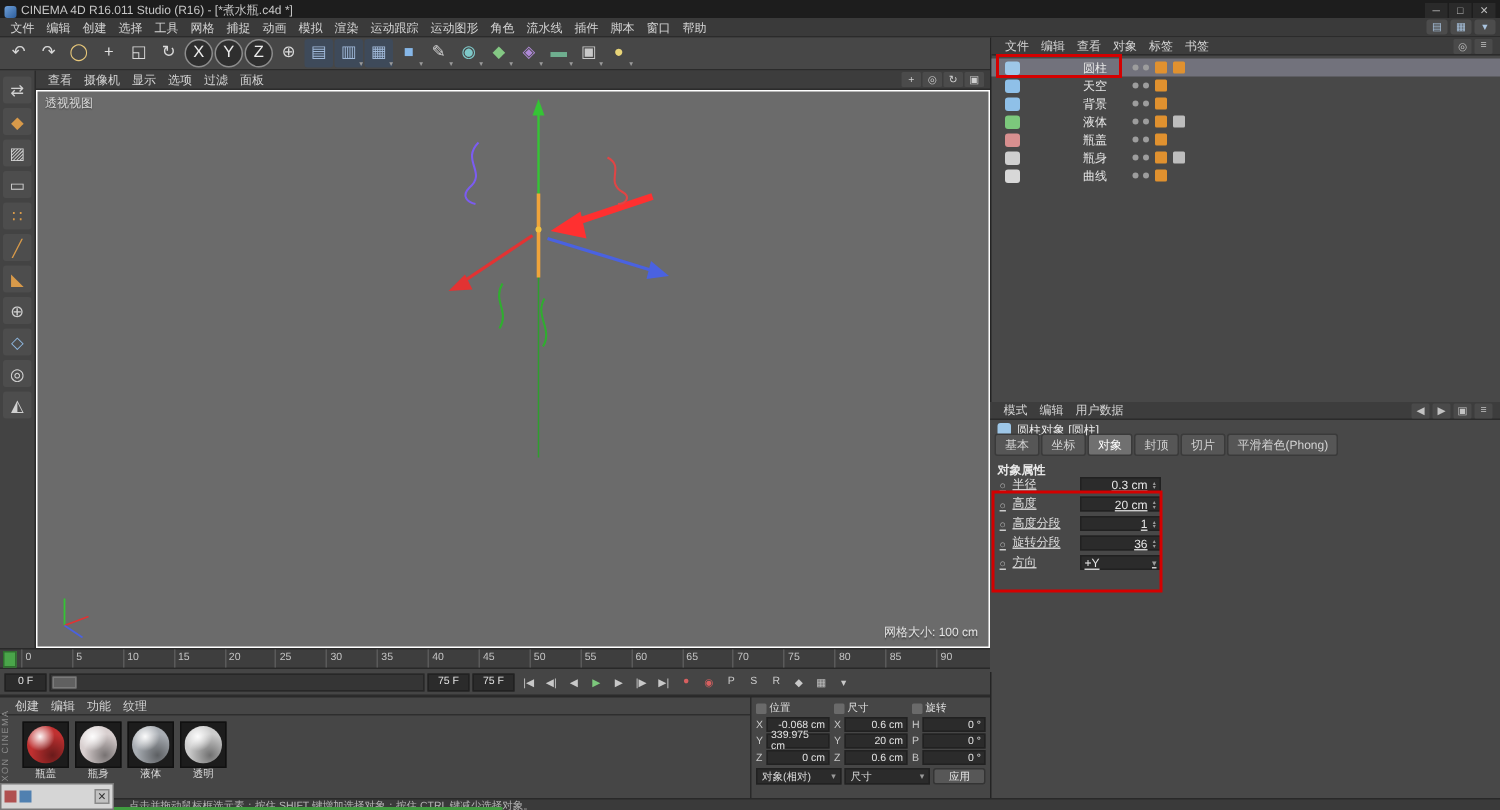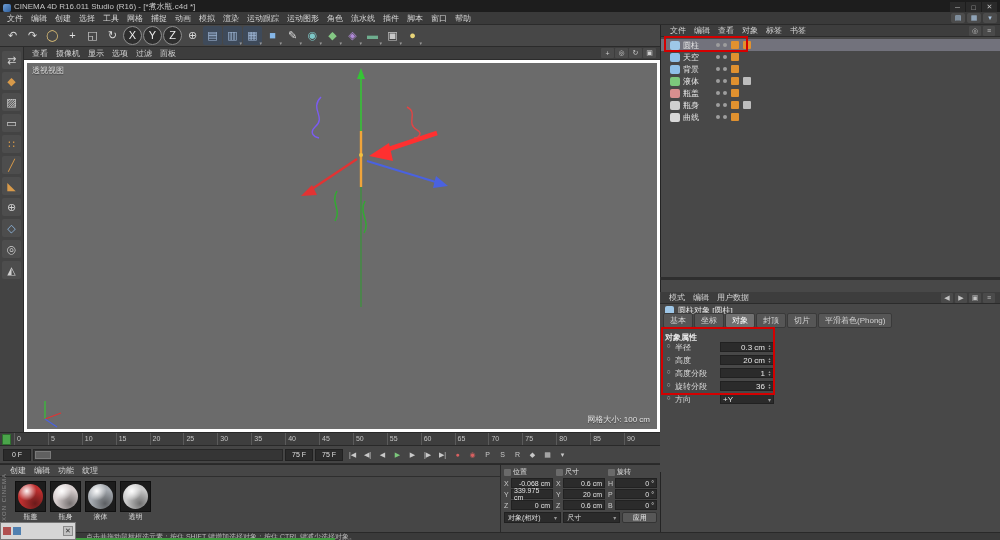--- a/index.html
+++ b/index.html
@@ -42,21 +42,21 @@
 
   
   .viewport{position:absolute;left:24px;top:47px;width:636px;height:385px;}
   .vp-menu{height:13px;background:#3d3d3d;border-bottom:1px solid #2b2b2b;display:flex;
            align-items:center;padding:0 4px;}
   .vp-menu .menu-items{gap:0;}
   .vp-menu-right{margin-left:auto;display:flex;gap:1px;}
   .vp-nav{width:13px;height:10px;background:#4b4b4b;border-radius:1px;display:flex;
           align-items:center;justify-content:center;font-size:7px;color:#cfcfcf;}
   .vp-canvas{position:absolute;left:0;top:13px;width:636px;height:372px;background:#6b6b6b;
-             border:3px solid #ffffff;}
+             border:1px solid #ffffff;}
   .vp-label{position:absolute;left:5px;top:2px;color:#d9d9d9;text-shadow:0 1px 1px rgba(0,0,0,.4);}
   .vp-grid{position:absolute;right:7px;bottom:4px;color:#e3e3e3;text-shadow:0 1px 1px rgba(0,0,0,.4);text-align:right;}
   .vp-svg{position:absolute;left:0;top:0;}
 
   
   .ruler{position:absolute;left:0;top:432px;width:660px;height:14px;background:#3e3e3e;
          border-top:1px solid #292929;border-bottom:1px solid #292929;}
   .playhead{position:absolute;left:2px;top:1px;width:9px;height:11px;background:#4aa54a;border:1px solid #2f6f2f;}
   .ruler-ticks{position:absolute;left:14px;right:2px;top:0;bottom:0;display:flex;}
   .ruler-tick{flex:1;border-left:1px solid #5a5a5a;color:#c4c4c4;font-size:7px;padding-left:2px;line-height:12px;}
@@ -109,34 +109,34 @@
                border-left:1px solid #242424;}
   .panel-menu{height:12px;background:#3d3d3d;border-bottom:1px solid #2b2b2b;display:flex;
               align-items:center;padding:0 5px;}
   .panel-menu .menu-items{gap:0;}
   .panel-menu-right{margin-left:auto;display:flex;gap:2px;}
   .pm-icon{width:12px;height:10px;display:flex;align-items:center;justify-content:center;
            font-size:7px;color:#c2c2c2;background:#4a4a4a;border-radius:1px;}
   .om-list{padding-top:2px;}
   .om-row{height:12px;display:flex;align-items:center;gap:3px;padding-left:9px;}
   .om-icon{width:10px;height:9px;border-radius:2px;}
-  .om-name{width:30px;color:#e6e6e6;}
+  .om-name{width:30px;color:#e6e6e6;margin-left:39px;}
   .dot{width:4px;height:4px;border-radius:50%;background:#9d9d9d;}
   .om-tag{width:8px;height:8px;border-radius:1px;margin-left:1px;}
   .splitter{position:absolute;left:660px;top:277px;width:340px;height:3px;background:#2e2e2e;}
 
-  .am{position:absolute;left:660px;top:292px;width:340px;height:180px;background:#484848;}
+  .am{position:absolute;left:660px;top:268px;width:340px;height:180px;background:#484848;}
   .am-title{height:12px;display:flex;align-items:center;gap:4px;padding:0 5px;color:#ebebeb;}
   .am-obj-icon{width:9px;height:9px;background:#9ec7e8;border-radius:2px;}
   .am-tabs{display:flex;gap:1px;padding:1px 3px;height:13px;align-items:flex-end;}
   .am-tab{padding:1px 6px;background:#565656;border:1px solid #3a3a3a;border-radius:2px;color:#d2d2d2;
           display:flex;align-items:center;}
   .am-section{padding:3px 5px 2px;color:#e8e8e8;font-weight:bold;height:12px;}
   .attr-rows{padding:1px 5px;display:flex;flex-direction:column;gap:3px;}
-  .attr-row{display:flex;align-items:flex-start;gap:3px;height:10px;}
+  .attr-row{display:flex;align-items:flex-end;gap:3px;height:10px;text-decoration:underline;}
   .anim-dot{width:7px;color:#bdbdbd;font-size:7px;text-align:center;}
   .attr-label{width:42px;color:#dcdcdc;}
   .attr-field{width:54px;height:10px;background:#2b2b2b;border:1px solid #212121;color:#e6e6e6;
               display:flex;align-items:center;justify-content:flex-end;padding:0 8px 0 2px;position:relative;}
   .stepper{position:absolute;right:0;top:0;bottom:0;width:7px;display:flex;flex-direction:column;
            align-items:center;justify-content:center;font-size:4px;color:#9a9a9a;line-height:3px;}
   .attr-select{width:54px;height:10px;background:#2b2b2b;border:1px solid #212121;color:#e6e6e6;
                display:flex;align-items:center;justify-content:space-between;padding:0 2px;}
   .dd-arrow{font-size:6px;color:#9a9a9a;}
 

